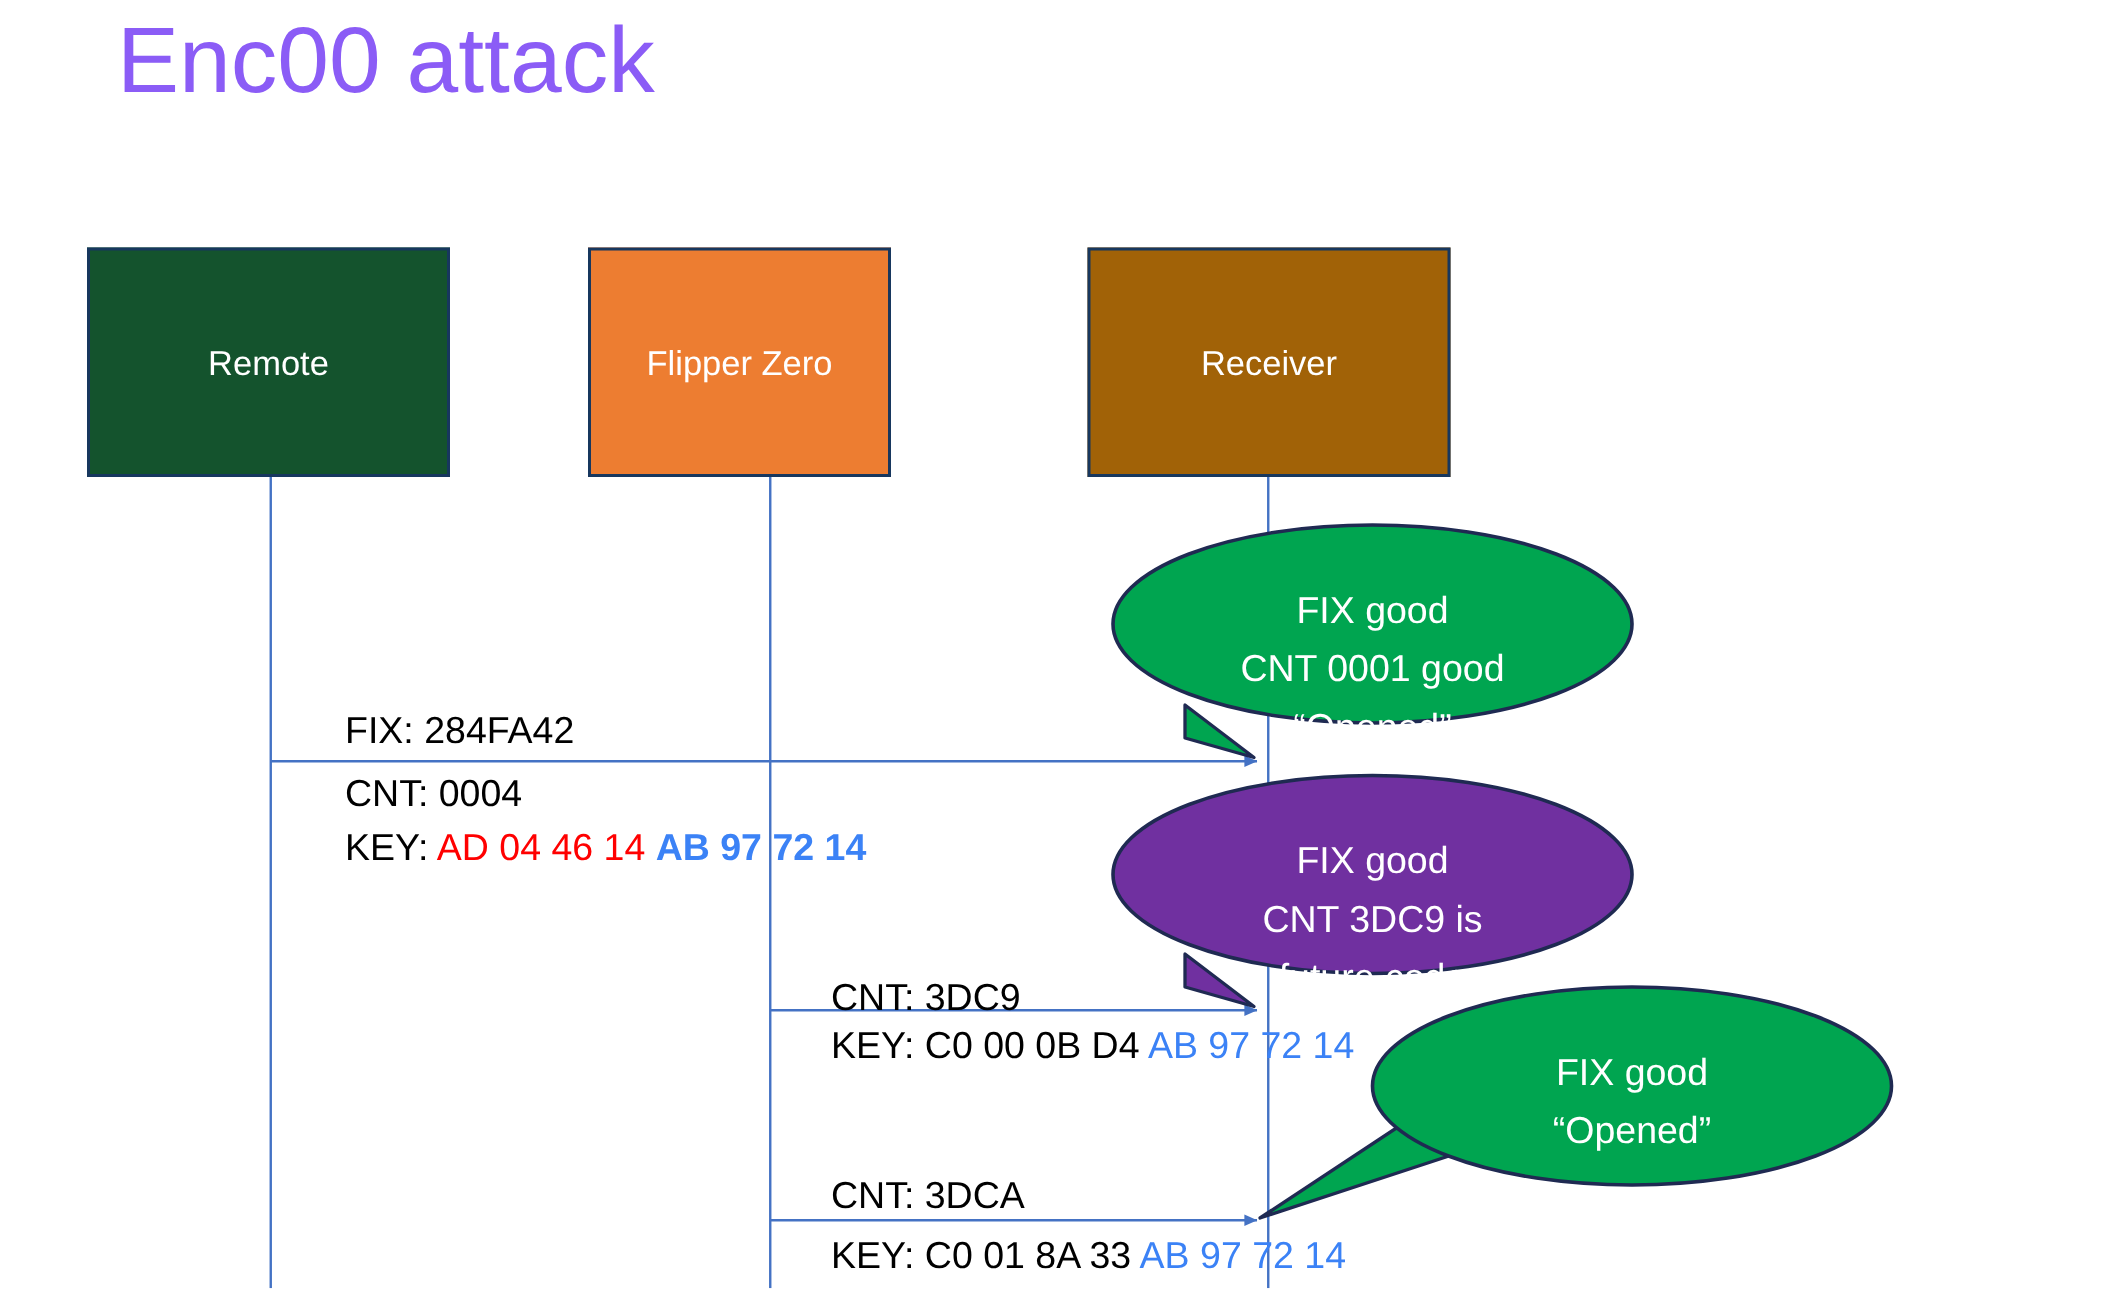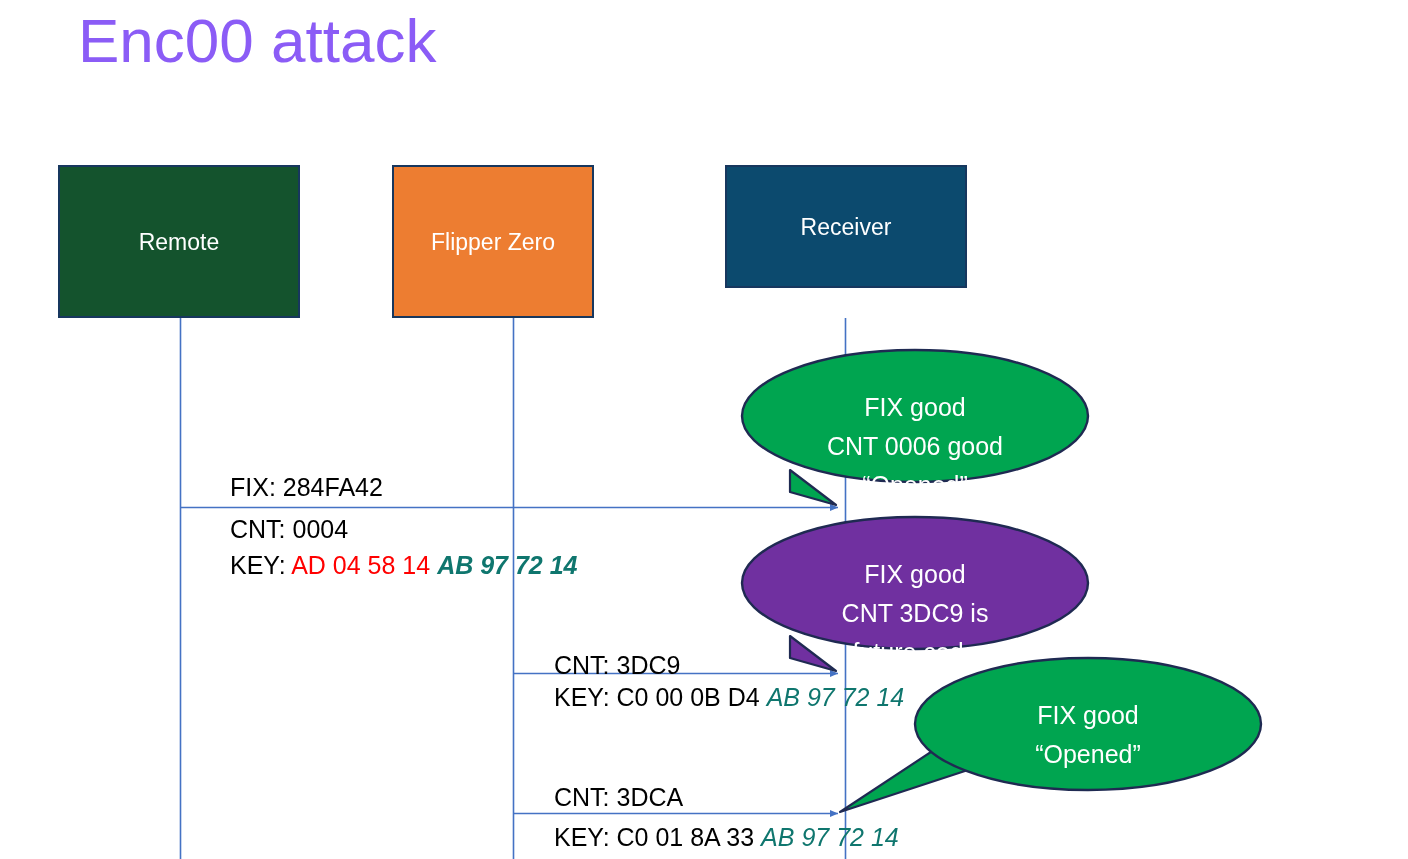--- a/index.html
+++ b/index.html
@@ -61,21 +61,21 @@
   
   .msg {
     position: absolute;
     white-space: nowrap;
     font-size: 25px;
     line-height: 34px;
     color: #000000;
     margin-left: 40px;
   }
   .msg .hex-red   { color: #FF0000; }
-  .msg .hex-green { color: #0f766e; font-style: italic; }
+  .msg .hex-green { color: #3b82f6; }
   .msg .bold      { font-weight: 700; }
 
   
   .bubble-text {
     position: absolute;
     color: #ffffff;
     font-size: 25px;
     line-height: 39px;
     text-align: center;
     white-space: nowrap;
@@ -124,47 +124,47 @@
   </svg>
 
   <div class="actor-box" style="left:58px; top:165px; width:242px; height:153px; background:#14532d;">
     <span class="actor-label">Remote</span>
   </div>
 
   <div class="actor-box" style="left:392px; top:165px; width:202px; height:153px; background:#ED7D31;">
     <span class="actor-label">Flipper Zero</span>
   </div>
 
-  <div class="actor-box" style="left:725px; top:165px; width:242px; height:123px; background:#0c4a6e;">
+  <div class="actor-box" style="left:725px; top:165px; width:242px; height:153px; background:#a16207;">
     <span class="actor-label">Receiver</span>
   </div>
 
   <div class="msg" style="left:190px; top:470px;">FIX: 284FA42</div>
 
   <div class="msg" style="left:190px; top:512px;">CNT: 0004</div>
 
   <div class="msg" style="left:190px; top:548px;">
-    <span>KEY: </span><span class="hex-red">AD 04 58 14</span><span>&nbsp;</span><span class="hex-green bold">AB 97 72 14</span>
+    <span>KEY: </span><span class="hex-red">AD 04 46 14</span><span>&nbsp;</span><span class="hex-green bold">AB 97 72 14</span>
   </div>
 
   <div class="msg" style="left:514px; top:648px;">CNT: 3DC9</div>
 
   <div class="msg" style="left:514px; top:680px;">
     <span>KEY: C0 00 0B D4 </span><span class="hex-green">AB 97 72 14</span>
   </div>
 
   <div class="msg" style="left:514px; top:780px;">CNT: 3DCA</div>
 
   <div class="msg" style="left:514px; top:820px;">
     <span>KEY: C0 01 8A 33 </span><span class="hex-green">AB 97 72 14</span>
   </div>
 
   <div class="bubble-text" style="left:742px; top:356px; width:346px;">
     <div>FIX good</div>
-    <div>CNT 0006 good</div>
+    <div>CNT 0001 good</div>
     <div>“Opened”</div>
   </div>
 
   <div class="bubble-text" style="left:742px; top:523px; width:346px;">
     <div>FIX good</div>
     <div>CNT 3DC9 is</div>
     <div>future code</div>
   </div>
 
   <div class="bubble-text" style="left:915px; top:664px; width:346px;">

